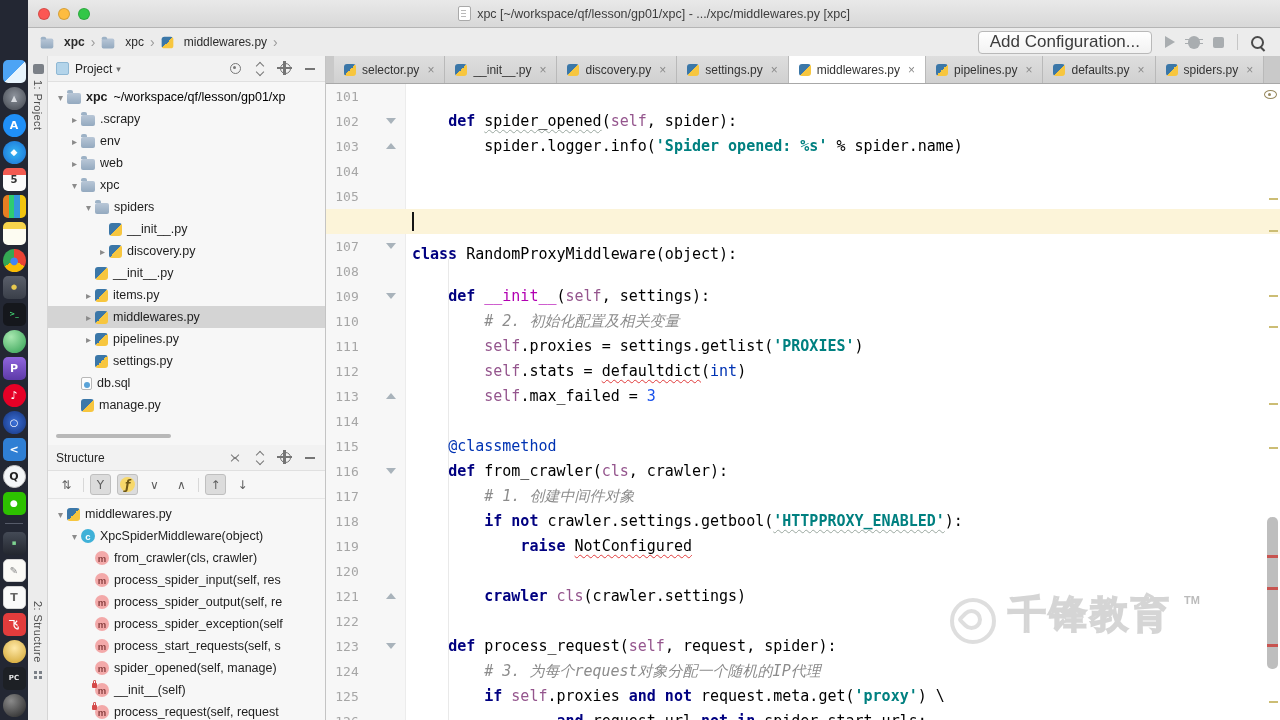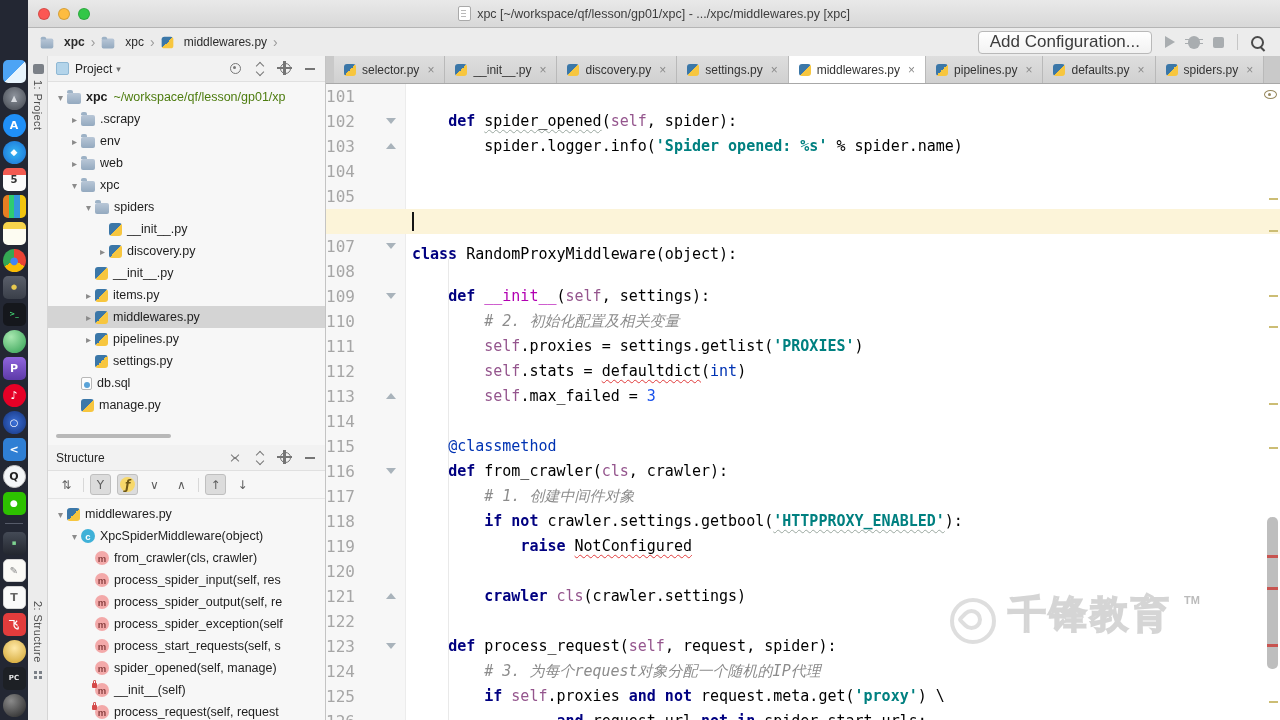--- a/index.html
+++ b/index.html
@@ -58,21 +58,21 @@
   .ic-gear{width:11px;height:11px;border:1.6px solid #757575;border-radius:50%;position:relative;box-sizing:border-box}
   .ic-gear::before{content:"";position:absolute;left:2.8px;top:-3.4px;width:2.4px;height:14.6px;background:#757575}
   .ic-gear::after{content:"";position:absolute;left:-3.4px;top:2.8px;width:14.6px;height:2.4px;background:#757575}
   .ic-min{width:10px;height:2px;background:#757575}
   
   .tree{position:absolute;left:0;right:0}
   .trow{height:22px;display:flex;align-items:center;font-size:12.5px;color:#1e1e1e;white-space:nowrap;overflow:hidden}
   .trow.sel{background:#d4d4d4}
   .arrow{width:13px;flex:0 0 13px;text-align:center;color:#8b8b8b;font-size:10px}
   .ticon{margin-right:5px;flex:0 0 auto}
-  .tpath{color:#4d7c0f;margin-left:6px}
+  .tpath{color:#000000;margin-left:6px}
   .ic-folder{width:14px;height:11px;background:linear-gradient(#b9c7d7,#93a9bf);border-radius:2px;position:relative;margin-top:2px}
   .ic-folder::before{content:"";position:absolute;top:-2.5px;left:0;width:6px;height:3px;background:#9db2c6;border-radius:2px 2px 0 0}
   .ic-py{width:13px;height:13px;border-radius:3px;background:linear-gradient(135deg,#3b77a8 50%,#f7c63f 50%)}
   .ic-sql{width:11px;height:13px;background:#fdfdfd;border:1px solid #b8b8b8;border-radius:2px;position:relative;box-sizing:border-box}
   .ic-sql::after{content:"";position:absolute;left:2px;bottom:1px;width:6px;height:6px;border-radius:50%;background:#5aa3d8}
   .ic-class{width:14px;height:14px;border-radius:50%;background:#3fb1d8;color:#fff;font-size:9.5px;font-weight:bold;display:flex;align-items:center;justify-content:center}
   .ic-method{width:14px;height:14px;border-radius:50%;background:#f3a9a9;color:#8a4040;font-size:9.5px;font-weight:bold;display:flex;align-items:center;justify-content:center;position:relative;overflow:visible}
   .ic-lock{position:absolute;left:-3px;top:0;width:5px;height:5px;background:#d44a4a;border-radius:1px}
   .ic-lock::before{content:"";position:absolute;left:.5px;top:-3px;width:3px;height:3px;border:1px solid #d44a4a;border-bottom:none;border-radius:2px 2px 0 0;box-sizing:border-box}
   .hscroll{position:absolute;height:4px;border-radius:2px;background:#b8b8b8}
@@ -84,21 +84,21 @@
   
   .editor{position:absolute;left:298px;top:56px;right:0;bottom:0;background:#fff}
   .tabsbar{position:absolute;left:0;top:0;right:0;height:28px;background:#c9c9c9;border-bottom:1px solid #a8a8a8;display:flex;align-items:stretch;padding-left:8px;box-sizing:border-box}
   .tab{display:flex;align-items:center;gap:6px;padding:0 10px;font-size:12px;color:#333;background:linear-gradient(#dedede,#d0d0d0);border-right:1px solid #b9b9b9;box-sizing:border-box;white-space:nowrap}
   .tab.active{background:#fff}
   .tab .ic-py{width:12px;height:12px}
   .tab .x{color:#8a8a8a;font-size:12px;margin-left:2px}
   .codearea{position:absolute;left:0;top:28px;right:0;bottom:0;background:#fff;overflow:hidden}
   .gutter{position:absolute;left:0;top:0;width:80px;bottom:0;background:#f7f7f7;border-right:1px solid #ececec;box-sizing:border-box;z-index:1}
   .caret-row{position:absolute;left:0;right:0;height:25px;background:#fcf4d9;z-index:2}
-  .ln{position:absolute;left:0;width:42px;height:25px;line-height:25px;font-family:"DejaVu Sans Mono",monospace;font-size:16px;color:#a6a6a6;text-align:left;z-index:3}
+  .ln{position:absolute;left:0;width:42px;height:25px;line-height:25px;font-family:"DejaVu Sans Mono",monospace;font-size:13px;color:#a6a6a6;text-align:center;z-index:3}
   .fold{position:absolute;left:60px;width:0;height:0;z-index:3}
   .fold.down{border-left:5px solid transparent;border-right:5px solid transparent;border-top:6px solid #a9b3bb}
   .fold.up{border-left:5px solid transparent;border-right:5px solid transparent;border-bottom:6px solid #a9b3bb}
   .guide{position:absolute;width:1px;background:#e9e9e9;z-index:2}
   .code-lines{position:absolute;left:86px;top:0;right:14px;bottom:0;z-index:3}
   .code-line{position:absolute;left:0;height:25px;line-height:25px;font-family:"DejaVu Sans Mono",monospace;font-size:15px;color:#000;white-space:pre}
   .tk-kw{color:#000080;font-weight:bold}
   .tk-self{color:#94558d}
   .tk-str{color:#008080;font-weight:bold}
   .tk-com{color:#8c8c8c;font-style:italic}

